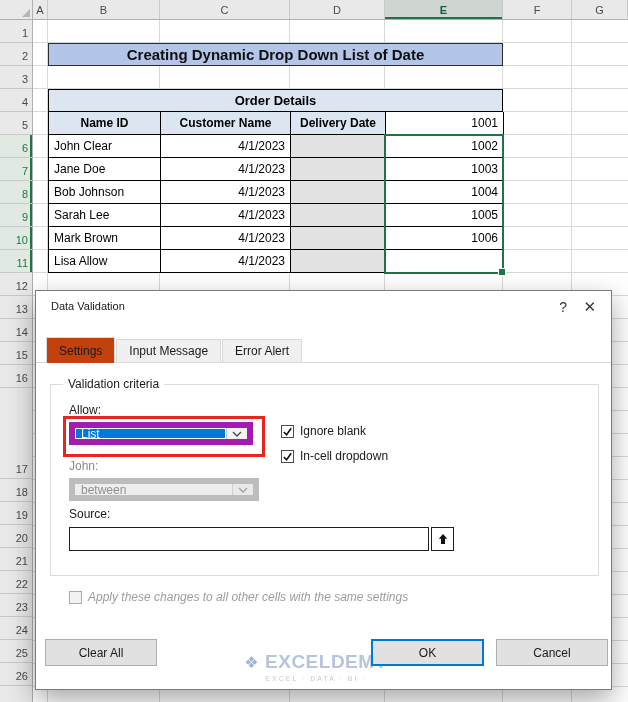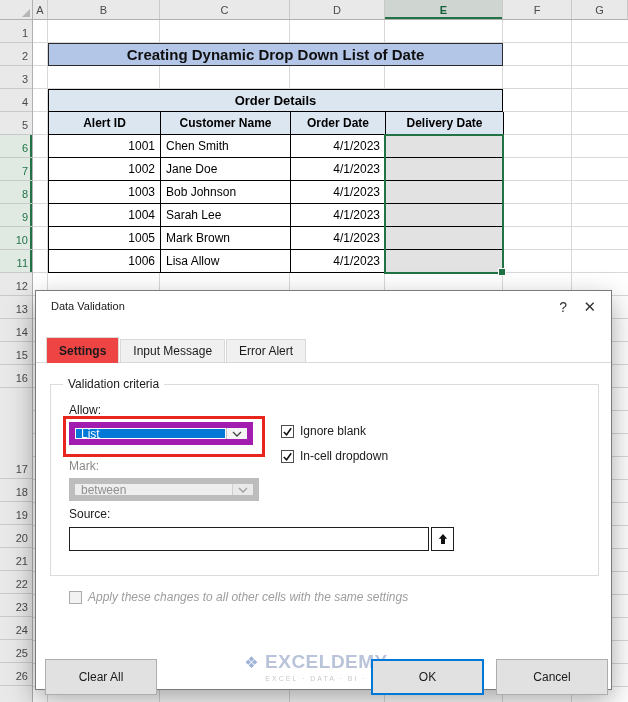--- a/index.html
+++ b/index.html
@@ -33,21 +33,21 @@
   .fill-handle { position:absolute; right:-4px; bottom:-4px; width:6px; height:6px; background:var(--green); border:1px solid #fff; }
 
   
   #dlg { position:absolute; left:35px; top:290px; width:577px; height:400px; background:#fff; border:1px solid #7a7a7a; box-sizing:border-box; box-shadow:0 10px 26px rgba(0,0,0,.35); z-index:10; font-size:12px; }
   .dlg-title-text { position:absolute; left:15px; top:9px; font-size:11px; color:#1a1a1a; }
   .dlg-help { position:absolute; right:44px; top:8px; font-size:14px; color:#333; cursor:default; }
   .dlg-close { position:absolute; right:15px; top:7px; font-size:15px; color:#333; cursor:default; }
   .tabline { position:absolute; left:0; right:0; top:71px; height:1px; background:#d9d9d9; }
   .dlg-tabs { position:absolute; left:10px; top:46px; height:26px; display:flex; align-items:flex-end; z-index:2; }
   .tab { box-sizing:border-box; height:24px; padding:0 12px; display:flex; align-items:center; font-size:12px; color:#1a1a1a; background:#f0f0f0; border:1px solid #d9d9d9; margin-right:1px; }
-  .tab.active { height:26px; background:#ef4444; border-bottom:none; z-index:3;font-weight:bold; }
+  .tab.active { height:26px; background:#c2410c; border-bottom:none; z-index:3; }
   .group-label { position:absolute; left:27px; top:86px; background:#fff; padding:0 5px; z-index:2; color:#1a1a1a; }
   .groupbox { position:absolute; left:14px; top:93px; width:547px; height:190px; border:1px solid #dcdcdc; }
   .lbl { position:absolute; color:#1a1a1a; }
   #allow-lbl { left:33px; top:112px; }
   #data-lbl { left:33px; top:168px; color:#8a8a8a; }
   #source-lbl { left:33px; top:216px; }
   .red-annot { position:absolute; left:27px; top:125px; width:196px; height:35px; border:3px solid var(--red); z-index:4; pointer-events:none; }
   .combo { position:absolute; display:flex; box-sizing:border-box; border:6px solid #a21caf; background:#fff; z-index:2; }
   #allow-combo { left:33px; top:131px; width:184px; height:23px; }
   .combo-val { flex:1; margin:1px; padding:0 5px; display:flex; align-items:center; font-size:12px; overflow:hidden; color:#1a1a1a; }
@@ -64,21 +64,21 @@
   .check:not(.checked) .cbox svg { display:none; }
   .clabel { font-size:12px; color:#1a1a1a; }
   .check.disabled .cbox { border-color:#ababab; background:#f2f2f2; }
   .check.disabled .clabel { color:#9d9d9d; }
   #source-input { position:absolute; left:33px; top:236px; width:360px; height:24px; box-sizing:border-box; border:1px solid #1f1f1f; background:#fff; padding:0 5px; font:12px "Liberation Sans",sans-serif; outline:none; z-index:2; }
   #ref-btn { position:absolute; left:395px; top:236px; width:23px; height:24px; box-sizing:border-box; border:1px solid #1f1f1f; background:#fff; display:flex; align-items:center; justify-content:center; padding:0; z-index:2; }
   .watermark { position:absolute; left:150px; top:360px; width:260px; text-align:center; z-index:1; }
   .wm-top { display:flex; align-items:center; justify-content:center; gap:6px; font-size:19px; font-weight:bold; color:#b9c4da; letter-spacing:.5px; }
   .wm-logo { font-size:16px; color:#9fb3d8; font-weight:normal; }
   .wm-tag { margin-top:2px; font-size:7px; letter-spacing:2px; color:#c9c9c9; }
-  .btn { position:absolute; top:368px; height:36px; box-sizing:border-box; background:#e1e1e1; border:1px solid #adadad; font:12px "Liberation Sans",sans-serif; color:#1a1a1a; display:flex; align-items:center; justify-content:center; z-index:5; }
+  .btn { position:absolute; top:348px; height:27px; box-sizing:border-box; background:#e1e1e1; border:1px solid #adadad; font:12px "Liberation Sans",sans-serif; color:#1a1a1a; display:flex; align-items:center; justify-content:center; z-index:5; }
   #btn-clear { left:9px; width:112px; }
   #btn-ok { left:335px; width:113px; border:2px solid var(--blue); }
   #btn-cancel { left:460px; width:112px; }
 </style>
 </head>
 <body>
 
 <div id="screen">
 
   <div id="colhdrs">
@@ -125,26 +125,25 @@
 
   <div class="vl" style="left: 47px;"></div>
     <div class="vl" style="left: 159px;"></div>
     <div class="vl" style="left: 289px;"></div>
     <div class="vl" style="left: 384px;"></div>
     <div class="vl" style="left: 502px;"></div>
     <div class="vl" style="left: 571px;"></div>
     <div id="ordertable">
     <div class="tbl-title">Order Details</div>
     <div id="tbl-grid">
-        <div class="tc th">Alert ID</div>
+        <div class="tc th">Name ID</div>
         <div class="tc th">Customer Name</div>
-        <div class="tc th">Order Date</div>
         <div class="tc th">Delivery Date</div>
         <div class="tc al-r">1001</div>
-        <div class="tc al-l">Chen Smith</div>
+        <div class="tc al-l">John Clear</div>
         <div class="tc al-r">4/1/2023</div>
         <div class="tc al-r selcell"></div>
         <div class="tc al-r">1002</div>
         <div class="tc al-l">Jane Doe</div>
         <div class="tc al-r">4/1/2023</div>
         <div class="tc al-r selcell"></div>
         <div class="tc al-r">1003</div>
         <div class="tc al-l">Bob Johnson</div>
         <div class="tc al-r">4/1/2023</div>
         <div class="tc al-r selcell"></div>
@@ -204,21 +203,21 @@
     </div>
     <div class="check checked" id="chk-incell">
       <span class="cbox">
           <svg width="11" height="11" viewBox="0 0 12 12">
             <path d="M2 6.5l3 3 5-7" fill="none" stroke="#111" stroke-width="1.7"></path>
           </svg>
         </span>
       <span class="clabel">In-cell dropdown</span>
     </div>
 
-    <span class="lbl" id="data-lbl">Mark:</span>
+    <span class="lbl" id="data-lbl">John:</span>
     <div class="combo" id="data-combo">
       <span class="combo-val">between</span>
       <span class="combo-btn">
         <svg width="10" height="6" viewBox="0 0 10 6">
             <path d="M1 1l4 4 4-4" fill="none" stroke="currentColor" stroke-width="1.3"></path>
           </svg>
       </span>
     </div>
 
     <span class="lbl" id="source-lbl">Source:</span>

